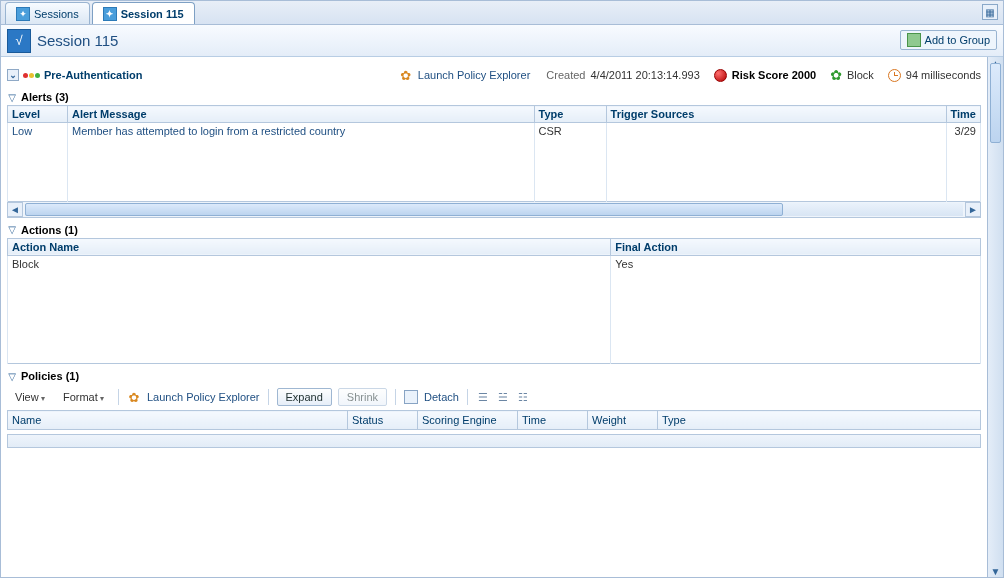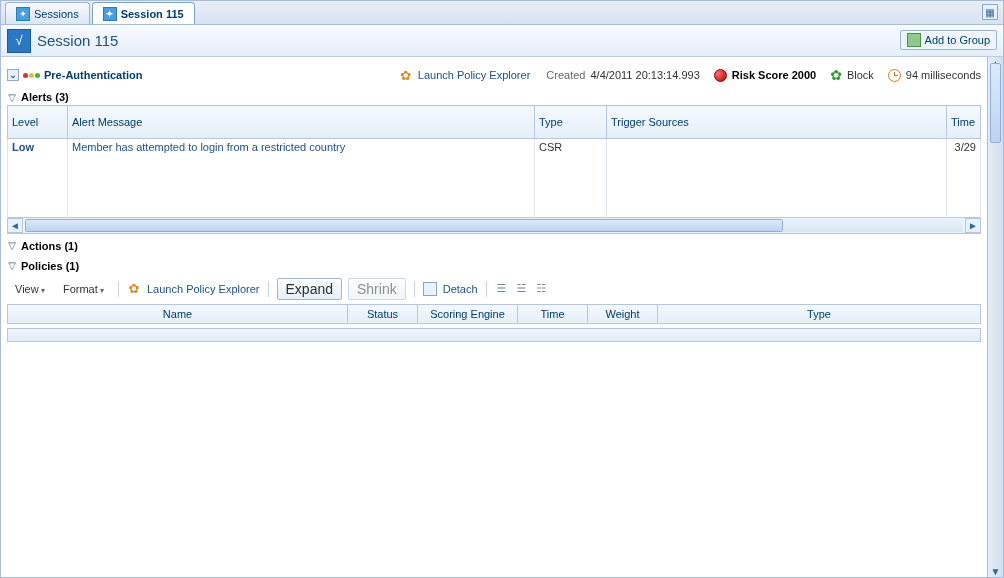--- a/index.html
+++ b/index.html
@@ -152,22 +152,22 @@
     margin-top:2px;
   }
   .table{
     width:100%;
     border:1px solid #b4c7dd;
     border-collapse:collapse;font-size:11px;
   }
   .table th{
     background:linear-gradient(#f5f9fe,#e5eef8);
     border:1px solid #b4c7dd;
-    text-align:left;padding:10px 4px;
-    font-weight:normal;color:#003d6b;
+    text-align:left;padding:2px 4px;
+    font-weight:bold;color:#003d6b;
   }
   .table td{
     border-left:1px solid #dbe6f2;border-right:1px solid #dbe6f2;
     padding:2px 4px;
   }
   .table .blank td{height:62px;}
   .hscroll{
     height:16px;border:1px solid #b4c7dd;border-top:none;
     background:#eef4fb;position:relative;
   }
@@ -180,37 +180,37 @@
   .hscroll .r{right:-1px}
   .hscroll .track{
     position:absolute;left:17px;right:17px;top:1px;bottom:1px;
     background:linear-gradient(#eaf2fb,#d8e5f4);
   }
   .hscroll .thmb{
     position:absolute;left:17px;top:1px;bottom:1px;width:78%;
     background:linear-gradient(#dceafb,#bcd4ef);border:1px solid #8fb0d4;border-radius:2px;
   }
   .level-high{color:#cc0000;font-weight:bold}
-  .level-low{color:#1f4f82;font-weight:bold}
+  .level-low{color:#1f4f82;font-weight:normal}
   .link{color:#1f4f82;cursor:pointer}
   .toolbar{
     display:flex;align-items:center;gap:6px;padding:4px 2px;
     flex-wrap:wrap;
   }
   .toolbar .menu{color:#333;padding:2px 6px;cursor:pointer}
   .toolbar .menu::after{content:" \25BE";font-size:8px;color:#666}
   .toolbar .sep{width:1px;height:16px;background:#c5d4e6;margin:0 2px}
   .btn{
     padding:2px 8px;border:1px solid #9fb7d2;border-radius:2px;
     background:linear-gradient(#fdfefe,#e6eef8);cursor:pointer;
-    font-size:14px;color:#233;
+    font-size:11px;color:#233;
   }
   .btn.disabled{opacity:0.55;cursor:default}
   .policy-table{width:100%;border:1px solid #b4c7dd;border-collapse:collapse;font-size:11px;}
-  .policy-table th{background:linear-gradient(#f5f9fe,#e5eef8);border:1px solid #b4c7dd;text-align:center;padding:3px 4px;font-weight:normal;color:#003d6b;}
+  .policy-table th{background:linear-gradient(#f5f9fe,#e5eef8);border:1px solid #b4c7dd;text-align:left;padding:3px 4px;font-weight:normal;color:#003d6b;}
   .policy-table td{border:1px solid #e2e9f2;padding:3px 4px}
   .indent1{padding-left:14px !important}
   .indent2{padding-left:32px !important}
   .indent3{padding-left:50px !important}
   .tree-twisty{display:inline-block;width:10px;text-align:center;color:#666;font-size:10px;margin-right:2px}
   .node-icon{display:inline-flex;width:14px;height:14px;vertical-align:middle;margin-right:3px;align-items:center;justify-content:center;font-size:11px;}
   .bottom-strip{height:14px;background:linear-gradient(#eef4fb,#e2ecf7);border:1px solid #b4c7dd;margin-top:4px}
 </style>
 </head>
 <body>
@@ -309,20 +309,40 @@
         <div class="thmb"></div>
         <div class="r">►</div>
       </div>
     </div>
 
     <div class="panel">
       <div class="section-header" style="font-weight:normal">
         <span class="disclosure small">▽</span>
         <span style="font-weight:bold;color:#000">Actions (1)</span>
       </div>
+      <table class="table">
+        <colgroup>
+            <col style="width:62%">
+            <col>
+          </colgroup>
+        <tbody>
+            <tr>
+          <th>Action Name</th>
+          <th>Final Action</th>
+        </tr>
+        <tr>
+          <td>Block</td>
+          <td>Yes</td>
+        </tr>
+        <tr>
+              <td style="height:92px"></td>
+              <td></td>
+            </tr>
+      </tbody>
+        </table>
     </div>
 
     <div class="panel">
       <div class="section-header" style="font-weight:normal">
         <span class="disclosure small">▽</span>
         <span style="font-weight:bold;color:#000">Policies (1)</span>
       </div>
       <div class="toolbar">
         <span class="menu">View</span>
         <span class="menu">Format</span>

